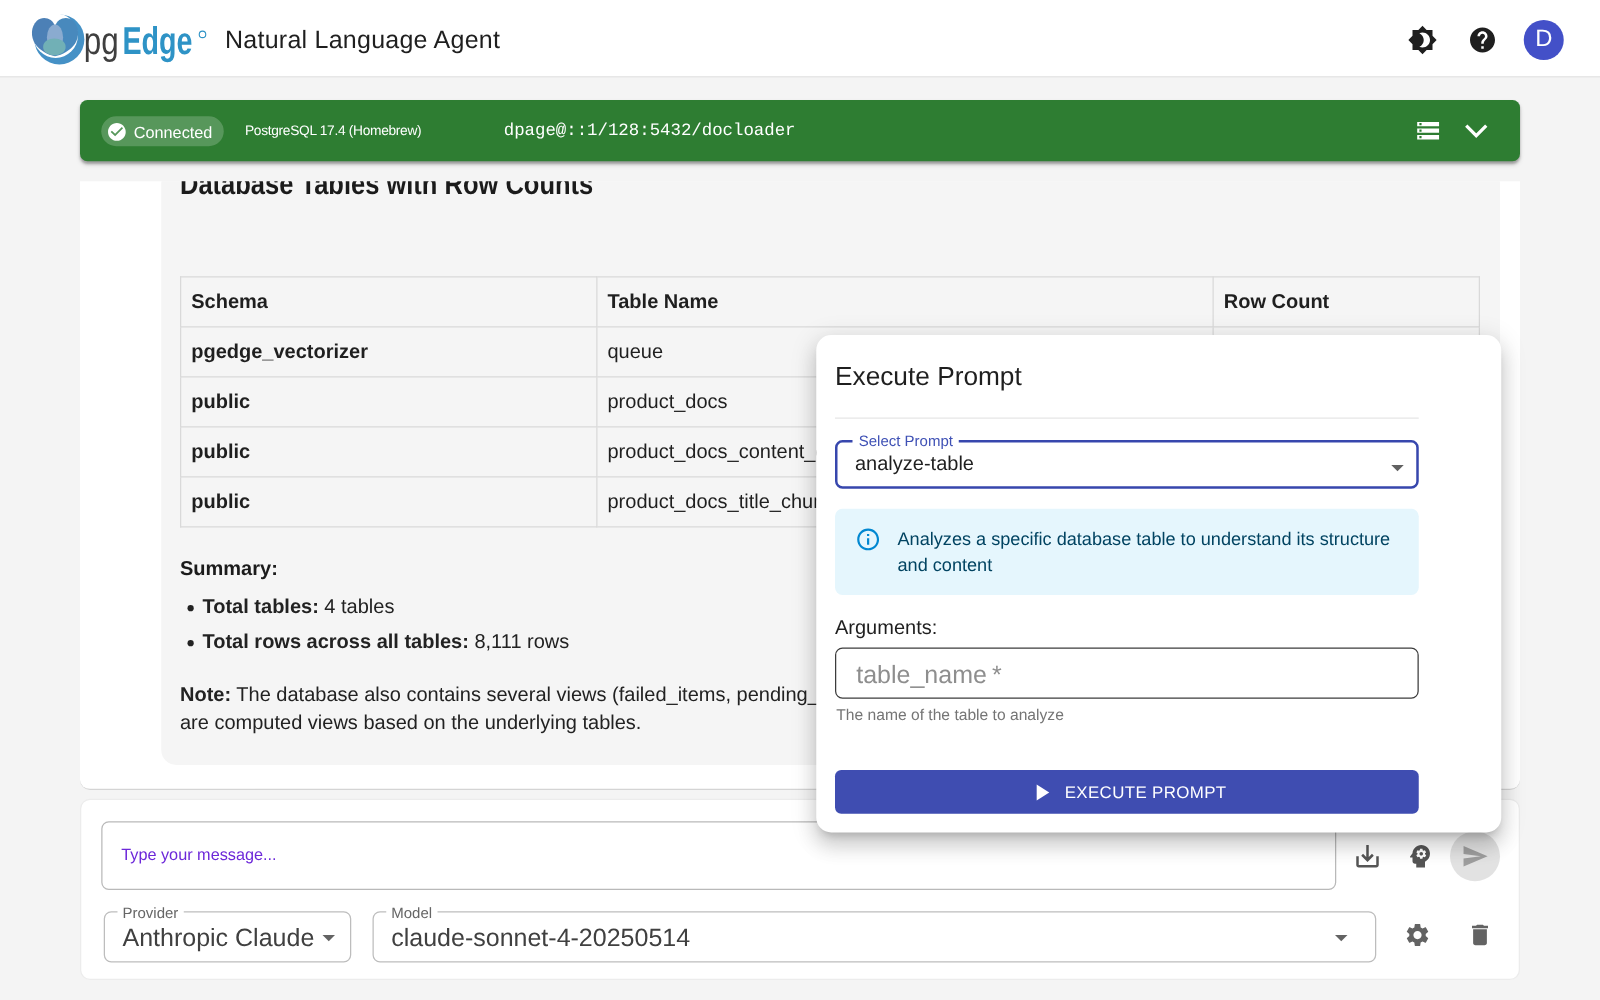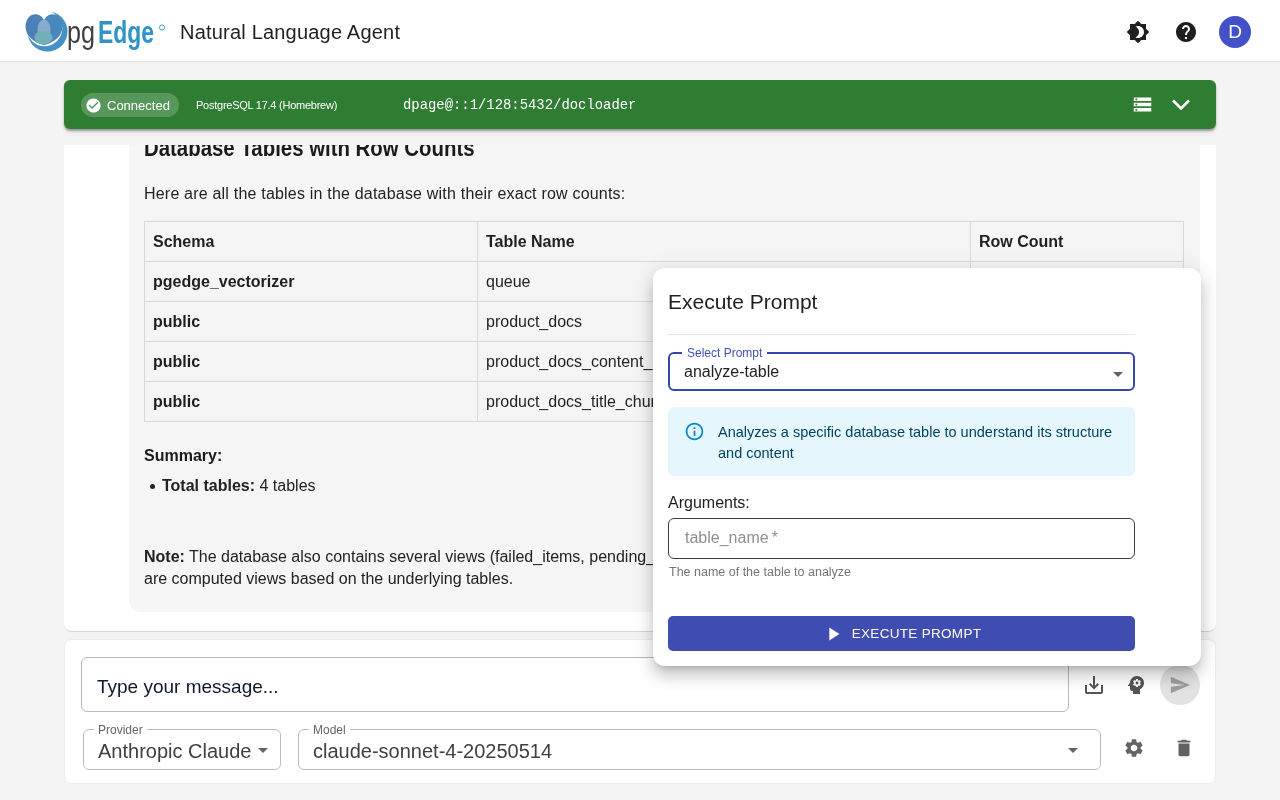--- a/index.html
+++ b/index.html
@@ -27,39 +27,39 @@
   #ttbl td, #ttbl th { border:1px solid #d9d9d9; font-size:16px; color:#1f1f1f; text-align:left; padding:0 0 0 8px; height:40px; font-weight:400; }
   #ttbl th, #ttbl td.b { font-weight:700; }
   #msummary { position:absolute; left:80px; top:302px; font-size:16px; font-weight:700; color:#1b1b1b; }
   .bullet { position:absolute; font-size:16px; color:#222; }
   .bullet .dot { position:absolute; left:-12px; top:7px; width:5px; height:5px; border-radius:50%; background:#222; }
   #note { position:absolute; left:80px; top:401px; font-size:16px; color:#222; line-height:22.4px; white-space:nowrap; }
 
   
   #panel { position:absolute; left:64px; top:639px; width:1152px; height:145px; background:#fff; border-radius:8px; border:1px solid #ececec; }
   #msgin { position:absolute; left:16px; top:17px; width:988px; height:55px; border:1px solid #b9b9b9; border-radius:6px; background:#fff; }
-  #msgin span { position:absolute; left:15px; top:18px; font-size:19px; color:#0f172a; }
+  #msgin span { position:absolute; left:15px; top:18px; font-size:13px; color:#6d28d9; }
   .selbox { position:absolute; border:1px solid #bdbdbd; border-radius:6px; background:#fff; height:41px; }
   .selbox .lbl { position:absolute; left:10px; top:-7px; background:#fff; padding:0 4px; font-size:12px; color:#666; }
   .selbox .val { position:absolute; left:14px; top:10px; font-size:20px; color:#404040; }
   .ddarrow { position:absolute; width:0; height:0; border-left:5px solid transparent; border-right:5px solid transparent; border-top:5px solid #636363; }
 
   
   #modal { position:absolute; left:653px; top:268px; width:548px; height:398px; background:#fff; border-radius:12px;
            box-shadow:0 6px 7px -4px rgba(0,0,0,.18), 0 11px 15px 1px rgba(0,0,0,.12), 0 4px 20px 3px rgba(0,0,0,.10); }
   #mtitle { position:absolute; left:15px; top:22px; font-size:21px; color:#1f1f1f; }
   #mdiv { position:absolute; left:15px; top:66px; width:467px; border-top:1px solid #e6e6e6; }
   #msel { position:absolute; left:15px; top:84px; width:467px; height:39px; border:2px solid #3747ad; border-radius:6px; }
   #msel .lbl { position:absolute; left:12px; top:-8px; background:#fff; padding:0 5px; font-size:12px; color:#3f51b5; }
   #msel .val { position:absolute; left:14px; top:9px; font-size:16px; color:#1f1f1f;text-align:center; }
   #minfo { position:absolute; left:15px; top:139px; width:467px; height:69px; background:#e5f6fd; border-radius:6px; color:#014361; font-size:15.5px; }
   #minfo .txt { position:absolute; left:50px; top:15px; line-height:20.5px; font-size:14.5px; white-space:nowrap; }
   #margs { position:absolute; left:15px; top:226px; font-size:16px; color:#1f1f1f; }
   #minput { position:absolute; left:15px; top:250px; width:467px; height:41px; border:1.4px solid #3c3c3c; border-radius:6px; }
-  #minput span { position:absolute; left:16px; top:10px; font-size:16px; color:#8e8e8e; }
+  #minput span { position:absolute; left:16px; top:10px; font-size:20px; color:#8e8e8e; }
   #mhelp { position:absolute; left:16px; top:297px; font-size:12.5px; color:#757575; }
   #mbtn { position:absolute; left:15px; top:348px; width:467px; height:35px; background:#3f4db1; border-radius:5px; display:flex; align-items:center; justify-content:center; color:#fff; font-size:13.5px; letter-spacing:.3px; }
   #mbtn svg { margin-right:8px; }
 </style>
 </head>
 <body>
 
 <div id="hdr">
   <svg class="abs" style="left:24px;top:6px" width="175" height="52" viewBox="0 0 175 52">
     <circle cx="23.5" cy="25.5" r="20" fill="#4591c6"></circle>
@@ -95,21 +95,20 @@
       <path d="M2 20h20v-4H2v4zm2-3h2v2H4v-2zM2 4v4h20V4H2zm4 3H4V5h2v2zm-4 7h20v-4H2v4zm2-3h2v2H4v-2z"></path>
     </svg>
   <svg class="abs" style="left:1107px;top:99px;top:19px" width="20" height="12" viewBox="0 0 20 12" fill="none">
       <path d="M2 1.5 L10 9.5 L18 1.5" stroke="#fff" stroke-width="2.6"></path>
     </svg>
 </div>
 
 <div id="chat">
   <div id="bubble"></div>
   <div id="mh">Database Tables with Row Counts</div>
-  <div id="mp1">Here are all the tables in the database with their exact row counts:</div>
   <table id="ttbl">
     <colgroup>
         <col style="width:333px">
         <col style="width:493px">
         <col style="width:213px">
       </colgroup>
     <tbody>
         <tr>
           <th>Schema</th>
           <th>Table Name</th>
@@ -132,20 +131,21 @@
         </tr>
     <tr>
           <td class="b">public</td>
           <td>product_docs_title_chunks</td>
           <td>4,011</td>
         </tr>
   </tbody>
     </table>
   <div id="msummary">Summary:</div>
   <div class="bullet" style="left:98px;top:332px;"><span class="dot"></span><b>Total tables:</b> 4 tables</div>
+  <div class="bullet" style="left:98px;top:360px;"><span class="dot"></span><b>Total rows across all tables:</b> 8,111 rows</div>
   <div id="note"><b>Note:</b> The database also contains several views (failed_items, pending_items, processed_items, queue_summaries, vectorizer_status) but they<br>are computed views based on the underlying tables.</div>
 </div>
 
 <div id="panel">
   <div id="msgin">
       <span>Type your message...</span>
     </div>
   <svg class="abs" style="left:1017px;top:33px" width="24" height="24" viewBox="0 0 24 24" fill="#555">
       <path d="M19 12v7H5v-7H3v7c0 1.1.9 2 2 2h14c1.1 0 2-.9 2-2v-7h-2zm-6 .67l2.59-2.58L17 11.5l-5 5-5-5 1.41-1.41L11 12.67V3h2v9.67z"></path>
     </svg>

